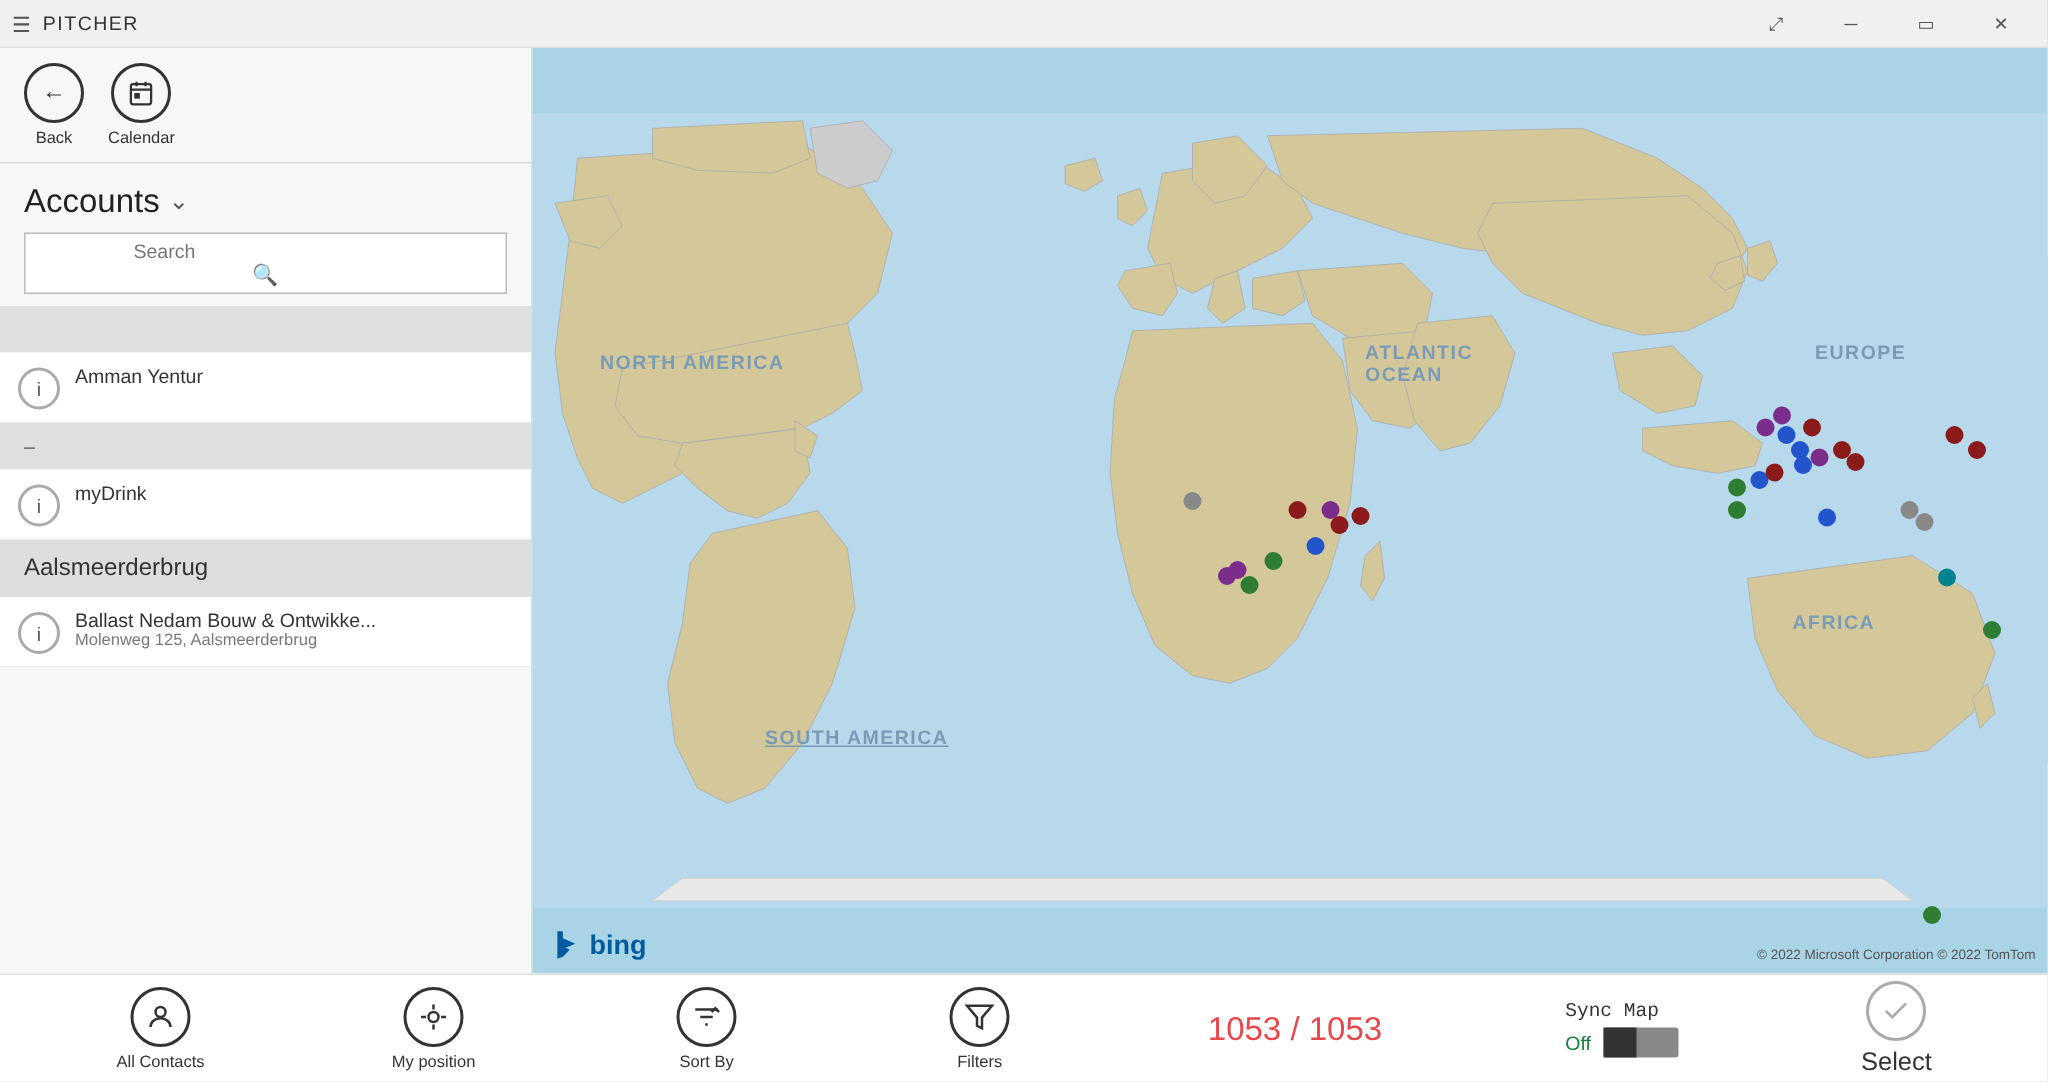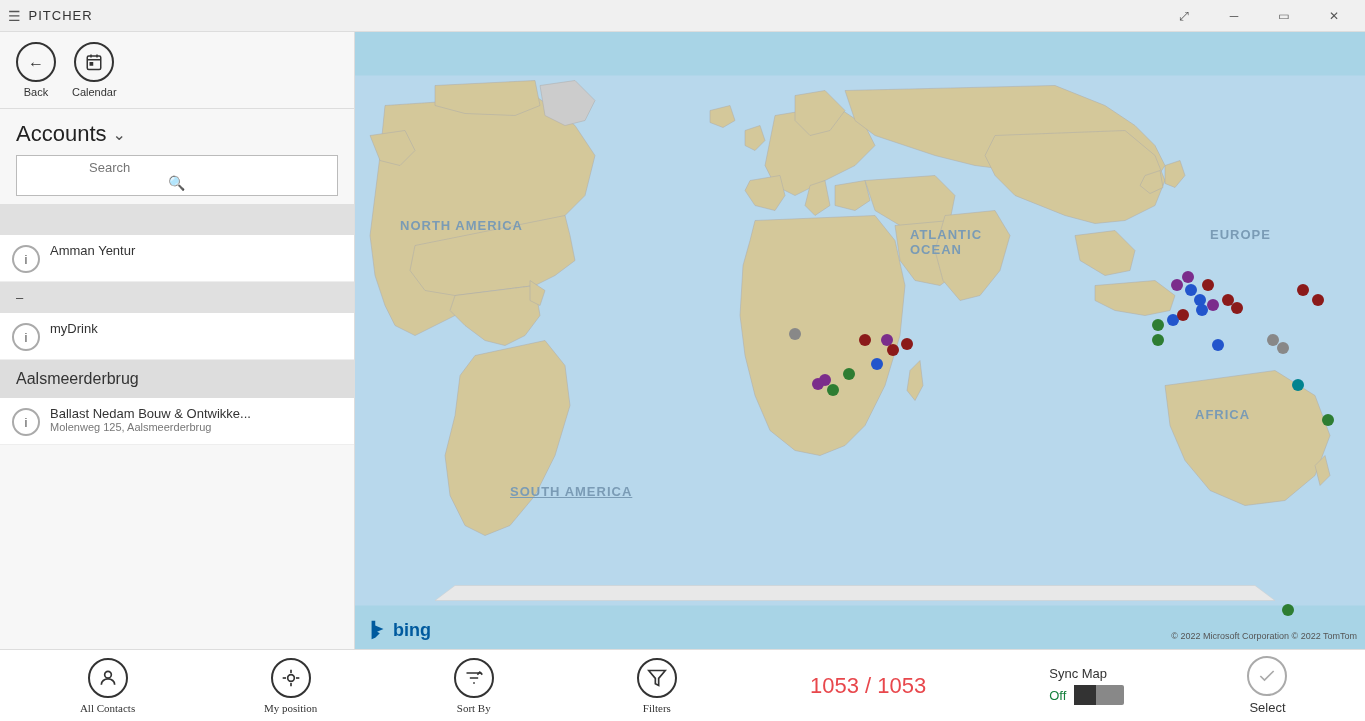--- a/index.html
+++ b/index.html
@@ -150,51 +150,51 @@
       flex-shrink: 0;
       width: 1365px;
       position: absolute;
       bottom: 0;
       left: 0;
       z-index: 10;
     }
     .bottom-btn {
       display: flex; flex-direction: column; align-items: center;
       gap: 4px; cursor: pointer; background: none; border: none;
-      font-size: 11px; color: #333; min-width: 60px; font-family: Liberation Serif, serif;
+      font-size: 11px; color: #333; min-width: 60px;
     }
     .bottom-btn .icon-circle {
       width: 40px; height: 40px; border-radius: 50%;
       border: 2px solid #333;
       display: flex; align-items: center; justify-content: center;
       font-size: 18px;
     }
     .counter-text {
       color: #e8474c;
       font-size: 22px;
       font-weight: 300;
     }
     .sync-map-section {
       display: flex; flex-direction: column; align-items: flex-start; gap: 4px;
     }
-    .sync-map-label { font-size: 13px; color: #333; }
+    .sync-map-label { font-size: 13px; color: #333; font-family: Liberation Mono, monospace; }
     .sync-map-status { font-size: 13px; color: #15803d; }
     .sync-toggle-row { display: flex; align-items: center; gap: 8px; }
     .toggle-track {
       width: 50px; height: 20px; background: #888;
       border-radius: 2px; position: relative; cursor: pointer;
     }
     .toggle-thumb {
       width: 22px; height: 20px; background: #333;
       position: absolute; left: 0; top: 0;
     }
     .select-btn {
       display: flex; flex-direction: column; align-items: center;
       gap: 4px; cursor: pointer; background: none; border: none;
-      font-size: 13px; color: #333;
+      font-size: 17px; color: #333;
     }
     .select-circle {
       width: 40px; height: 40px; border-radius: 50%;
       border: 2px solid #aaa;
       display: flex; align-items: center; justify-content: center;
       font-size: 18px; color: #aaa;
     }
 
     
     .map-area {
@@ -414,21 +414,21 @@
       <path d="M960,390 L970,380 L975,400 L965,410 Z" fill="#d4c89a" stroke="#aaa" stroke-width="0.5"></path>
 
       <path d="M100,510 L900,510 L920,525 L80,525 Z" fill="#e8e8e8" stroke="#ccc" stroke-width="0.5"></path>
 
       <path d="M80,10 L180,5 L185,30 L160,40 L110,38 L80,30 Z" fill="#d4c89a" stroke="#aaa" stroke-width="0.5"></path>
 
       <path d="M355,35 L375,30 L380,45 L368,52 L355,47 Z" fill="#d4c89a" stroke="#aaa" stroke-width="0.5"></path>
     </svg>
 
     
-    <div class="map-label" style="left: 45px; top: 186px;">NORTH AMERICA</div>
+    <div class="map-label" style="left: 45px; top: 202px;">NORTH AMERICA</div>
     <div class="map-label" style="left: 555px; top: 195px;">Atlantic<br>Ocean</div>
     <div class="map-label" style="left: 555px; top: 235px;"></div>
     <div class="map-label" style="left: 855px; top: 195px;">EUROPE</div>
     
     <div class="map-label" style="left: 155px; top: 452px; text-decoration: underline;">SOUTH AMERICA</div>
     <div class="map-label" style="left: 840px; top: 375px;">AFRICA</div>
     
     
 
     

